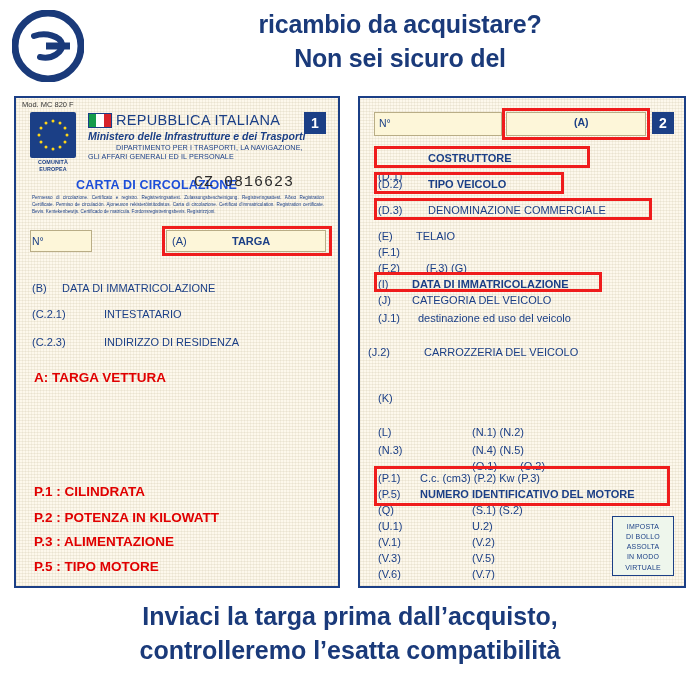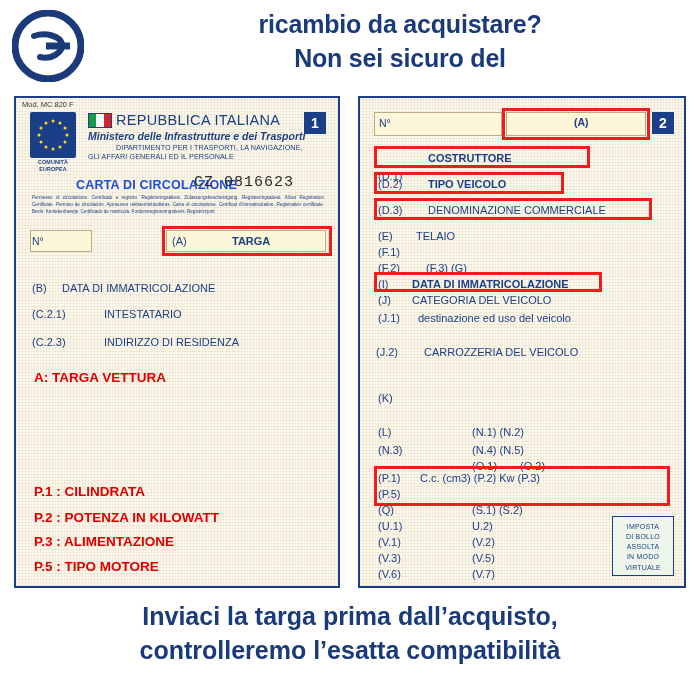--- a/index.html
+++ b/index.html
@@ -391,38 +391,39 @@
   <div class="row" style="left:18px; top:180px">(I)</div>
   <div class="row" style="left:52px; top:180px; font-weight:bold;">DATA DI IMMATRICOLAZIONE</div>
   <div class="hl" style="left:14px; top:174px; width:228px; height:20px;"></div>
 
   <div class="row" style="left:18px; top:196px">(J)</div>
   <div class="row" style="left:52px; top:196px">CATEGORIA DEL VEICOLO</div>
 
   <div class="row" style="left:18px; top:214px">(J.1)</div>
   <div class="row" style="left:58px; top:214px">destinazione ed uso del veicolo</div>
 
-  <div class="row" style="left:16px; top:248px">(J.2)</div>
+  <div class="row" style="left:8px; top:248px">(J.2)</div>
   <div class="row" style="left:64px; top:248px">CARROZZERIA DEL VEICOLO</div>
 
   <div class="row" style="left:18px; top:294px">(K)</div>
 
   <div class="row" style="left:18px; top:328px">(L)</div>
   <div class="row" style="left:112px; top:328px">(N.1)                   (N.2)</div>
 
   <div class="row" style="left:18px; top:346px">(N.3)</div>
   <div class="row" style="left:112px; top:346px">(N.4)                   (N.5)</div>
 
   <div class="row" style="left:112px; top:362px">(O.1)</div>
   <div class="row" style="left:160px; top:362px">(O.2)</div>
 
   <div class="row" style="left:18px; top:374px">(P.1)</div>
   <div class="row" style="left:60px; top:374px">C.c. (cm3)      (P.2) Kw        (P.3)</div>
 
   <div class="row" style="left:18px; top:390px">(P.5)</div>
+  <div class="row" style="left:60px; top:390px; font-weight:bold;">NUMERO IDENTIFICATIVO DEL MOTORE</div>
   <div class="hl" style="left:14px; top:368px; width:296px; height:40px;"></div>
 
   <div class="row" style="left:18px; top:406px">(Q)</div>
   <div class="row" style="left:112px; top:406px">(S.1)                   (S.2)</div>
 
   <div class="row" style="left:18px; top:422px">(U.1)</div>
   <div class="row" style="left:112px; top:422px">U.2)</div>
 
   <div class="row" style="left:18px; top:438px">(V.1)</div>
   <div class="row" style="left:112px; top:438px">(V.2)</div>

